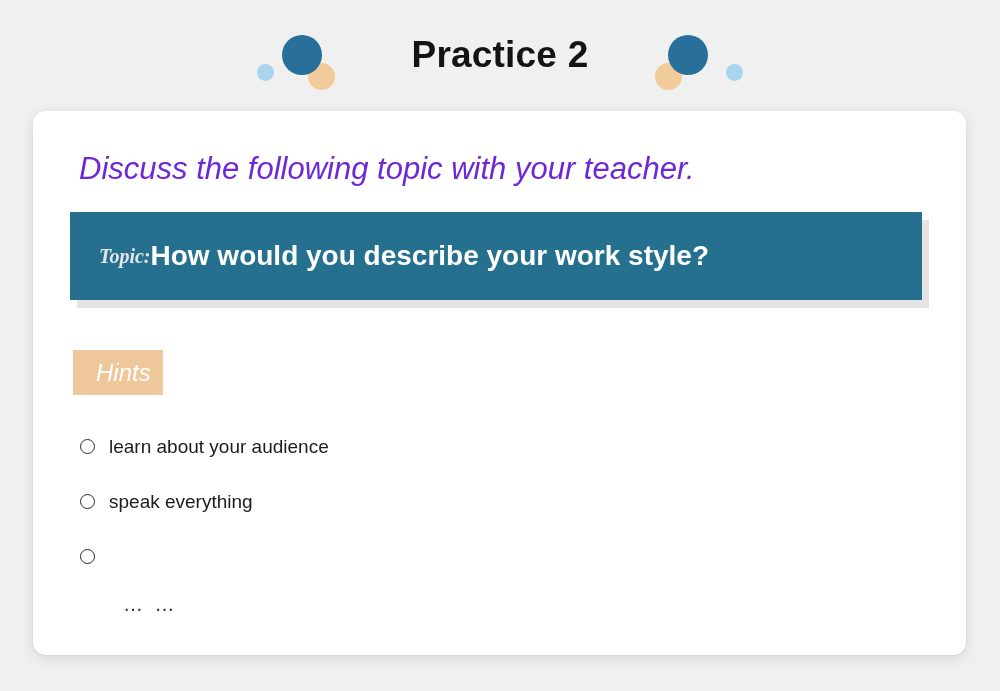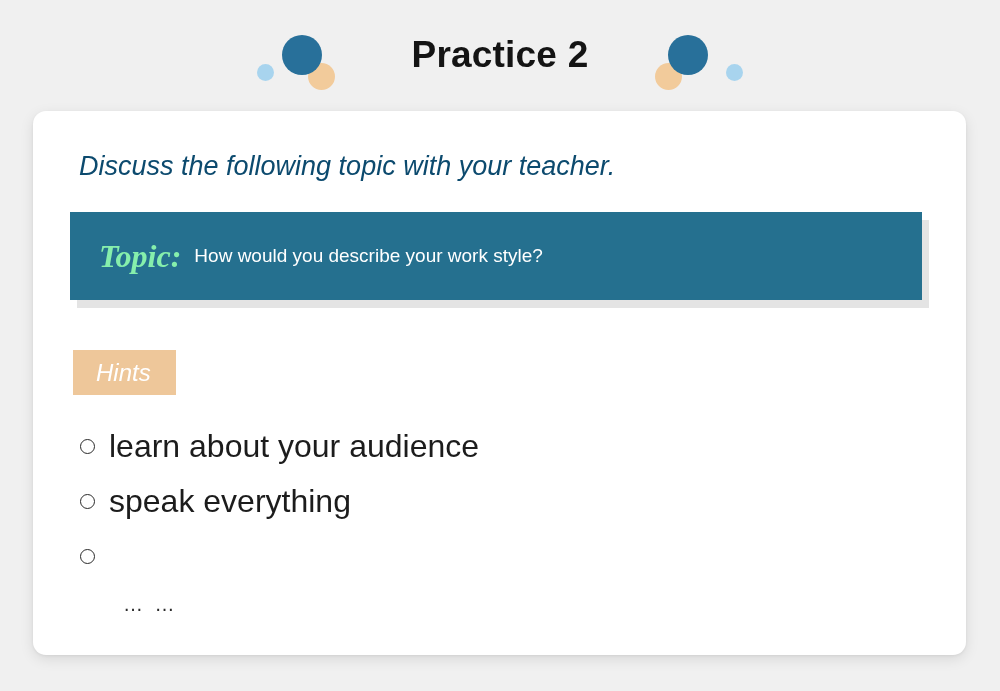--- a/index.html
+++ b/index.html
@@ -99,23 +99,23 @@
     height: 544px;
     background: #ffffff;
     border-radius: 13px;
     box-shadow: 0 4px 14px rgba(0,0,0,0.10), 0 1px 3px rgba(0,0,0,0.06);
   }
 
   .instruction {
     position: absolute;
     left: 46px;
     top: 40px;
-    font-size: 27px;
+    font-size: 31px;
     font-style: italic;
-    color: #0c4a6e;
+    color: #6d28d9;
     white-space: nowrap;
   }
 
   
   .topic-banner-wrap {
     position: absolute;
     left: 37px;
     top: 101px;
     width: 852px;
     height: 88px;
@@ -135,38 +135,37 @@
     width: 852px;
     height: 88px;
     background: #25708f;
     display: flex;
     align-items: center;
   }
   .topic-label {
     font-family: "Liberation Serif", serif;
     font-style: italic;
     font-weight: bold;
-    font-size: 32px;
-    color: #86efac;
+    font-size: 20px;
+    color: #e5e5e5;
     margin-left: 29px;
   }
   .topic-question {
-    font-size: 19px;
-    font-weight: normal;
+    font-size: 28px;
+    font-weight: bold;
     color: #ffffff;
-    margin-left: 13px;
     white-space: nowrap;
   }
 
   
   .hints-badge {
     position: absolute;
     left: 40px;
     top: 239px;
-    width: 103px;
+    width: 90px;
     height: 45px;
     background: #eec79a;
     display: flex;
     align-items: center;
   }
   .hints-label {
     font-size: 24px;
     font-style: italic;
     color: #ffffff;
     margin-left: 23px;
@@ -187,21 +186,21 @@
   .hint-bullet {
     width: 15px;
     height: 15px;
     border: 1.6px solid #2a2a2a;
     border-radius: 50%;
     flex: 0 0 auto;
     box-sizing: border-box;
     margin-right: 14px;
   }
   .hint-text {
-    font-size: 32px;
+    font-size: 19px;
     color: #1c1c1c;
     white-space: nowrap;
   }
   .hint-ellipsis {
     font-size: 20px;
     color: #2a2a2a;
     margin-left: 43px;
     margin-top: 9px;
     letter-spacing: 3px;
   }

